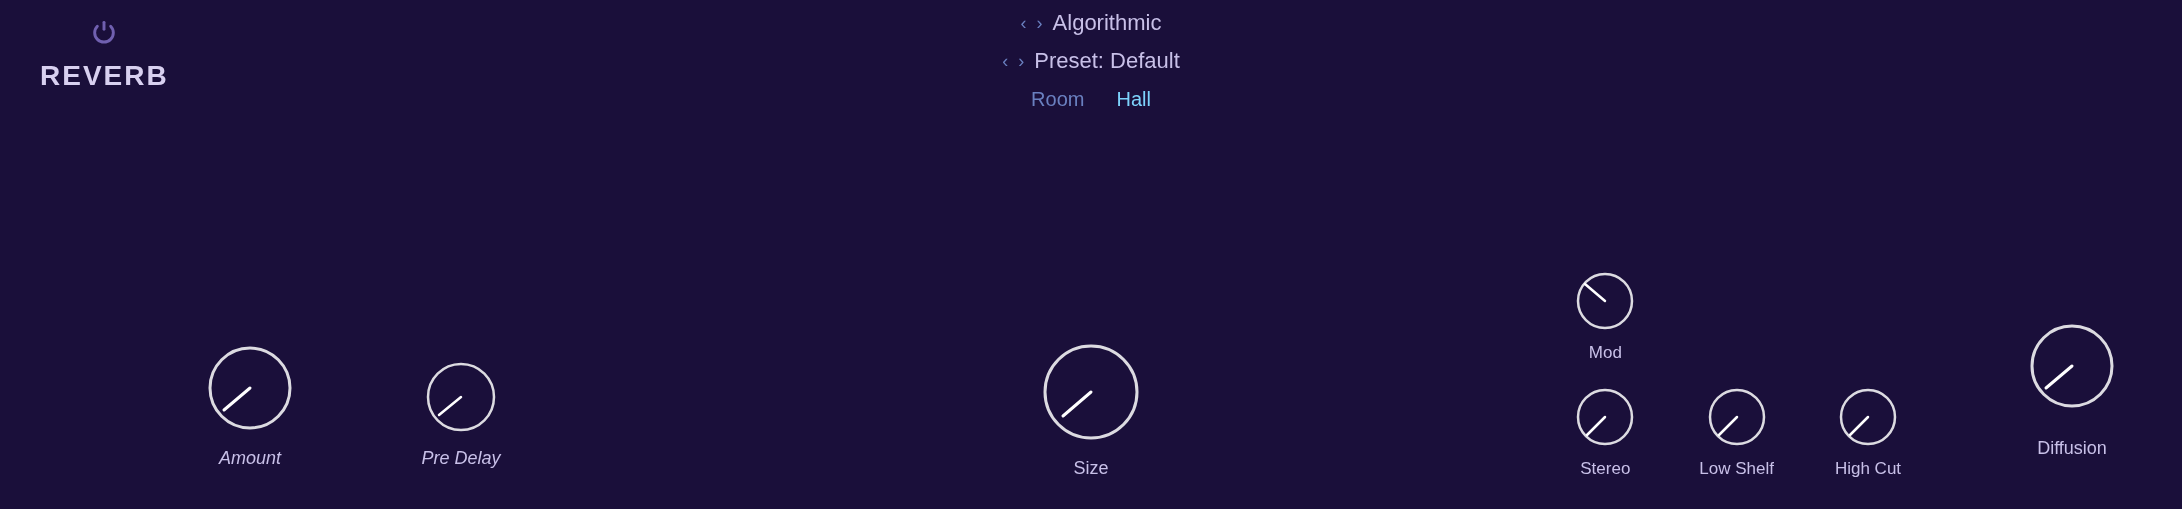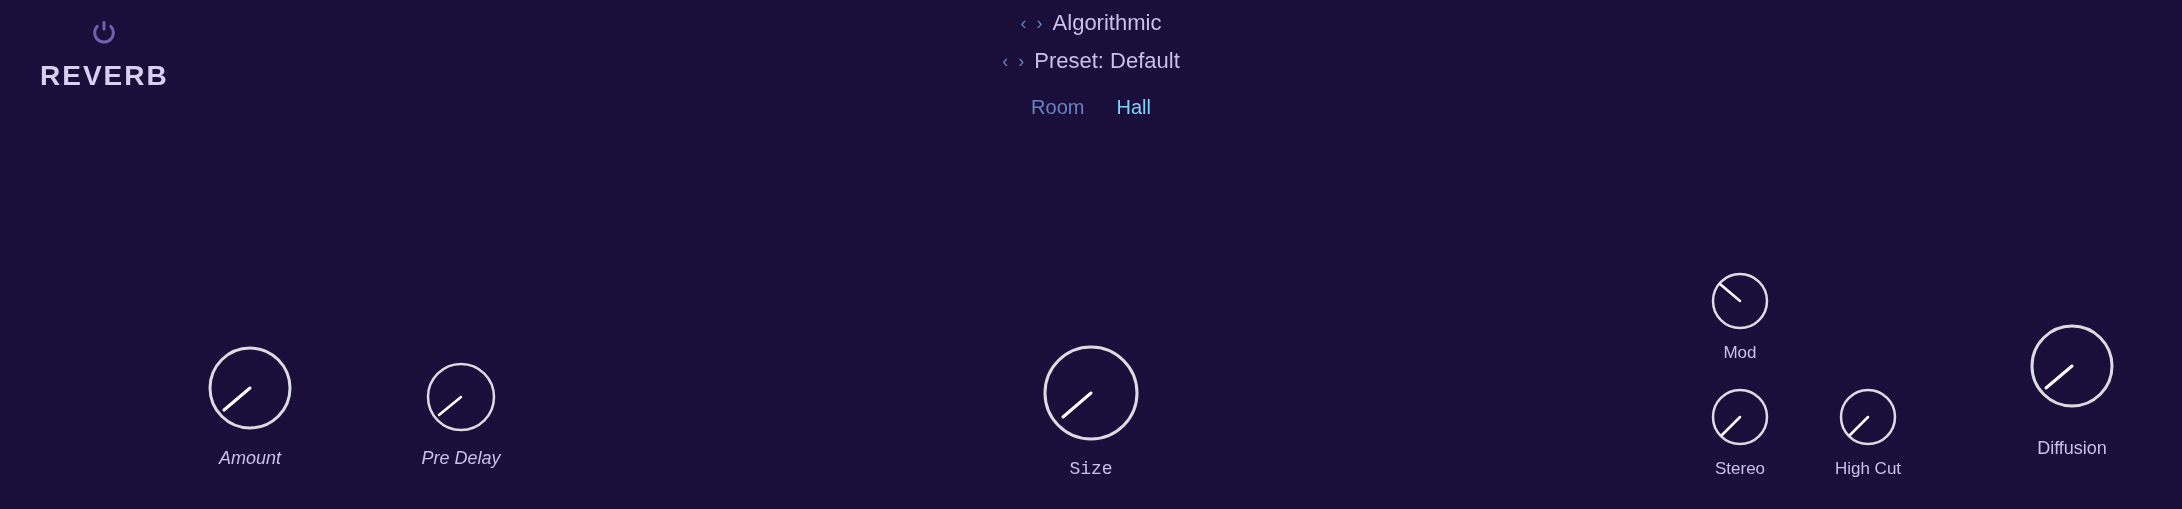--- a/index.html
+++ b/index.html
@@ -77,21 +77,20 @@
     .chevron {
       font-size: 18px;
       color: #6a80c0;
     }
 
     
     .mode-tabs {
       display: flex;
       gap: 20px;
       font-size: 20px;
-      margin-top: 8px;
     }
 
     .mode-tab {
       color: #6a80c0;
       cursor: pointer;
       padding: 2px 6px;
     }
 
     .mode-tab.active {
       color: #b0a8e8;
@@ -129,21 +128,20 @@
     
     .center-section {
       position: absolute;
       bottom: 30px;
       left: 50%;
       transform: translateX(-50%);
       display: flex;
       flex-direction: column;
       align-items: center;
       gap: 10px;
-      font-family: Liberation Mono, monospace;
     }
 
     
     .knobs-right {
       position: absolute;
       bottom: 30px;
       right: 280px;
       display: flex;
       flex-direction: column;
       gap: 20px;
@@ -255,20 +253,27 @@
           <circle cx="34" cy="34" r="27" fill="none" stroke="#ffffff" stroke-width="2.5" opacity="0.85"></circle>
           <line x1="34" y1="34" x2="16" y2="52" stroke="#ffffff" stroke-width="2.5" stroke-linecap="round"></line>
         </svg>
         <span class="knob-label-sm">Stereo</span>
       </div>
       <div class="knob-group-sm">
         <svg class="knob-svg" width="68" height="68" viewBox="0 0 68 68">
           <circle cx="34" cy="34" r="27" fill="none" stroke="#ffffff" stroke-width="2.5" opacity="0.85"></circle>
           <line x1="34" y1="34" x2="16" y2="52" stroke="#ffffff" stroke-width="2.5" stroke-linecap="round"></line>
         </svg>
+        <span class="knob-label-sm">Low Shelf</span>
+      </div>
+      <div class="knob-group-sm">
+        <svg class="knob-svg" width="68" height="68" viewBox="0 0 68 68">
+          <circle cx="34" cy="34" r="27" fill="none" stroke="#ffffff" stroke-width="2.5" opacity="0.85"></circle>
+          <line x1="34" y1="34" x2="16" y2="52" stroke="#ffffff" stroke-width="2.5" stroke-linecap="round"></line>
+        </svg>
         <span class="knob-label-sm">High Cut</span>
       </div>
     </div>
   </div>
 
   <div class="diffusion-knob">
     <svg class="knob-svg" width="100" height="100" viewBox="0 0 100 100">
       <circle cx="50" cy="50" r="40" fill="none" stroke="#ffffff" stroke-width="3" opacity="0.85"></circle>
       <line x1="50" y1="50" x2="24" y2="72" stroke="#ffffff" stroke-width="3" stroke-linecap="round"></line>
     </svg>

